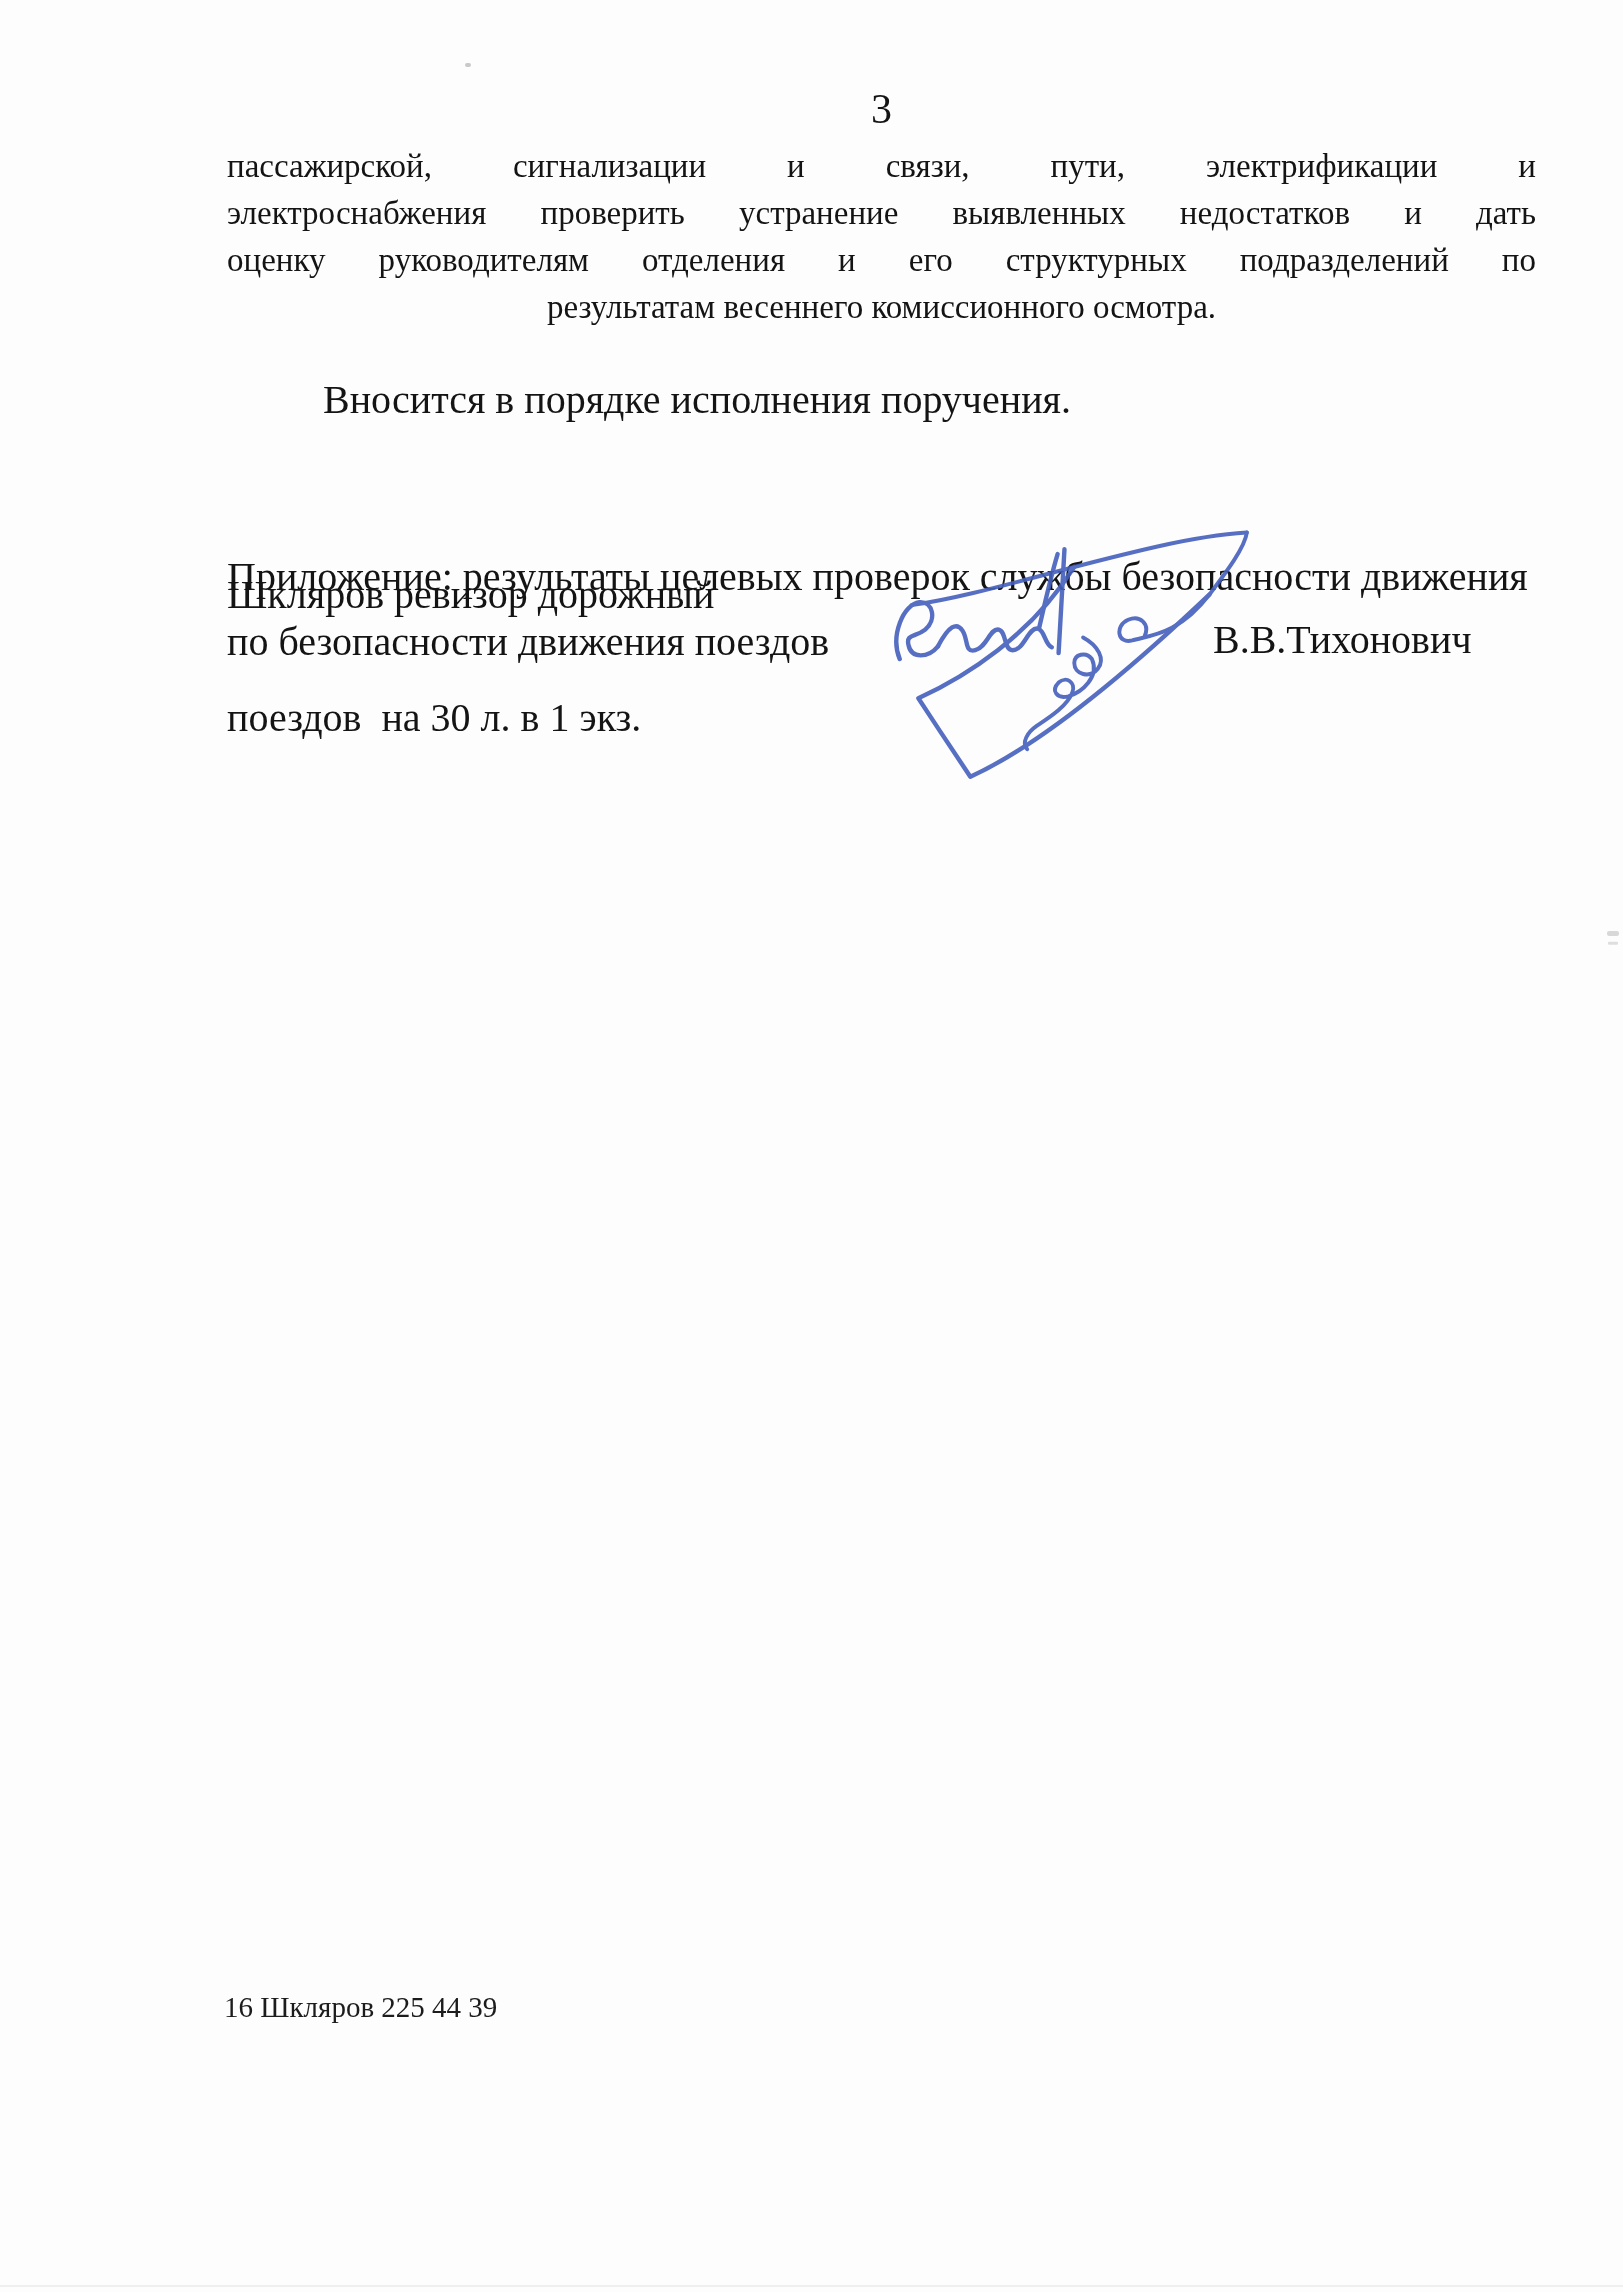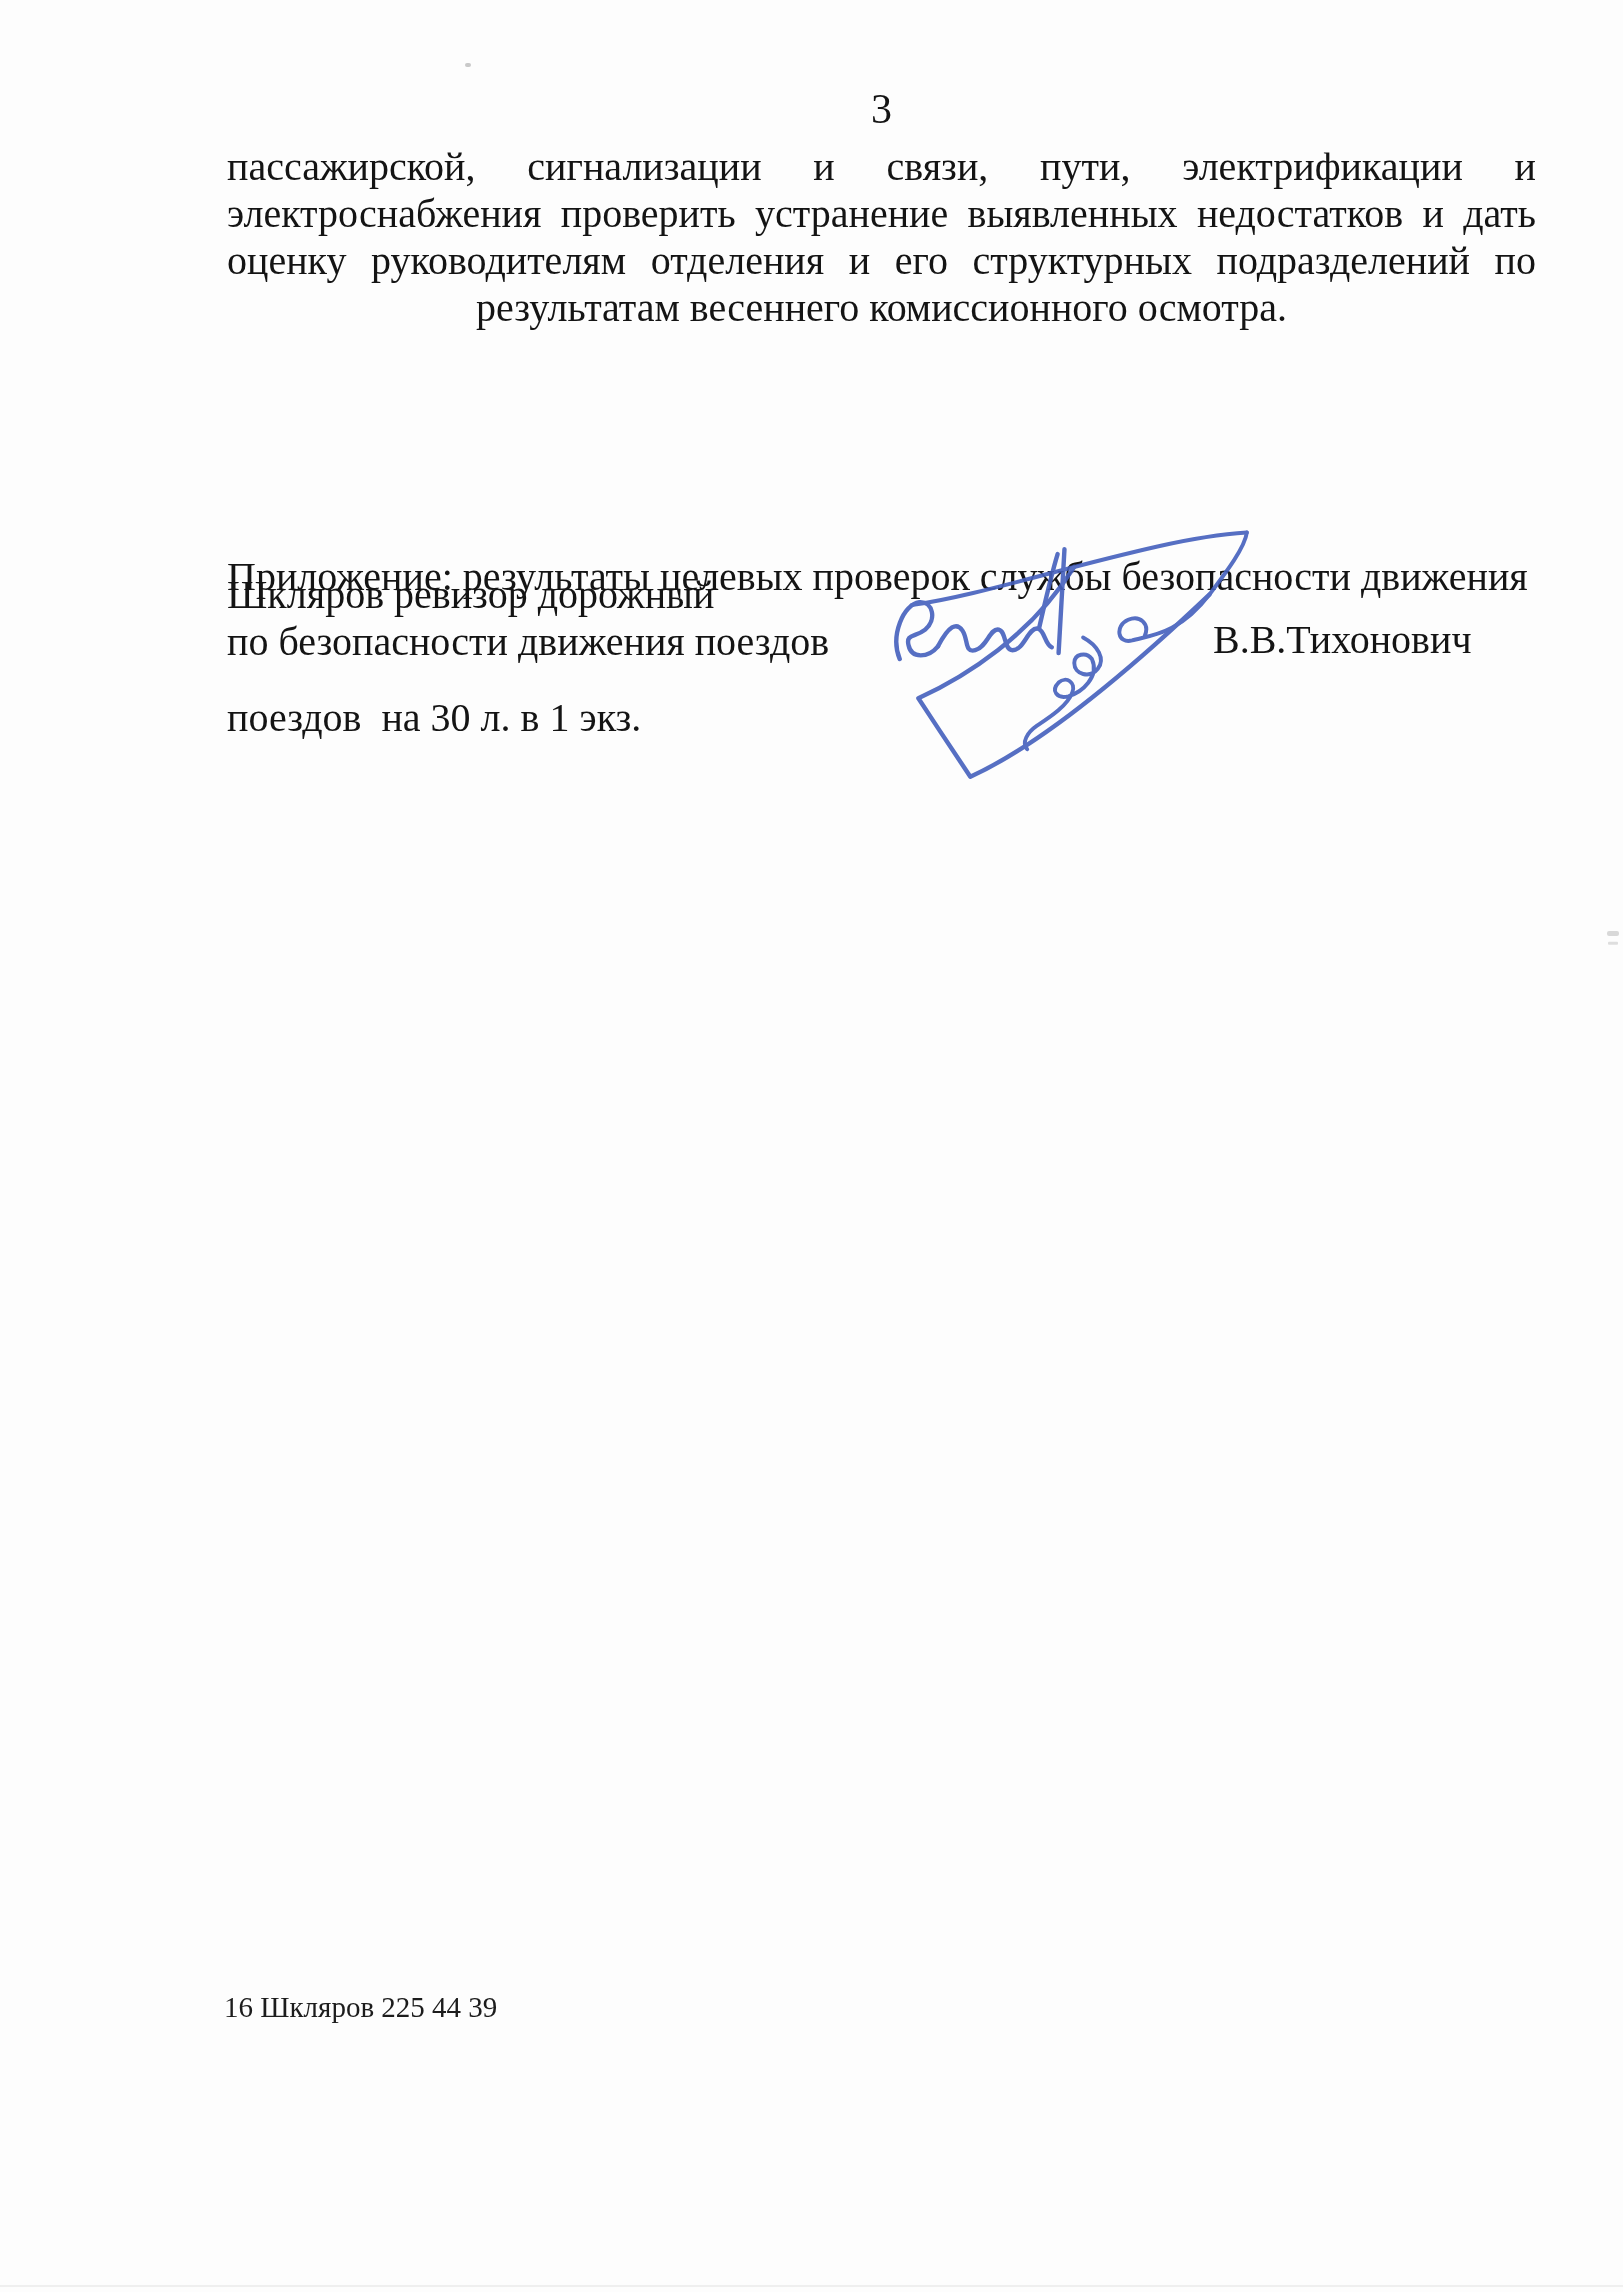--- a/index.html
+++ b/index.html
@@ -12,21 +12,21 @@
     color: #141414;
     overflow: hidden;
   }
   .textcol { position: absolute; left: 227px; width: 1309px; }
   .pageno {
     top: 86px;
     text-align: center;
     font-size: 42px;
     line-height: 47px;
   }
-  .bodypara { top: 143px; font-size: 40px; line-height: 47px; }
+  .bodypara { top: 143px; font-size: 33px; line-height: 47px; }
   .jline { text-align: justify; text-align-last: justify; }
   .lline { text-align: center; }
   .note {
     top: 376px;
     font-size: 40px;
     line-height: 47px;
     text-indent: 96px;
   }
   .attach { top: 459px; font-size: 40px; line-height: 47px; white-space: pre-wrap; }
   .attach .l2 { }
@@ -75,20 +75,21 @@
 
   <div class="textcol pageno">3</div>
 
   <div class="textcol bodypara">
     <div class="jline">пассажирской, сигнализации и связи, пути, электрификации и</div>
     <div class="jline">электроснабжения проверить устранение выявленных недостатков и дать</div>
     <div class="jline">оценку руководителям отделения и его структурных подразделений по</div>
     <div class="lline">результатам весеннего комиссионного осмотра.</div>
   </div>
 
+  <div class="textcol note">Вносится в порядке исполнения поручения.</div>
 
   <div class="textcol attach">
     <div>Приложение: результаты целевых проверок службы безопасности движения</div>
     <div class="l2">поездов  на 30 л. в 1 экз.</div>
   </div>
 
   <div class="textcol signoff">
     <div>Шкляров ревизор дорожный</div>
     <div>по безопасности движения поездов</div>
   </div>

